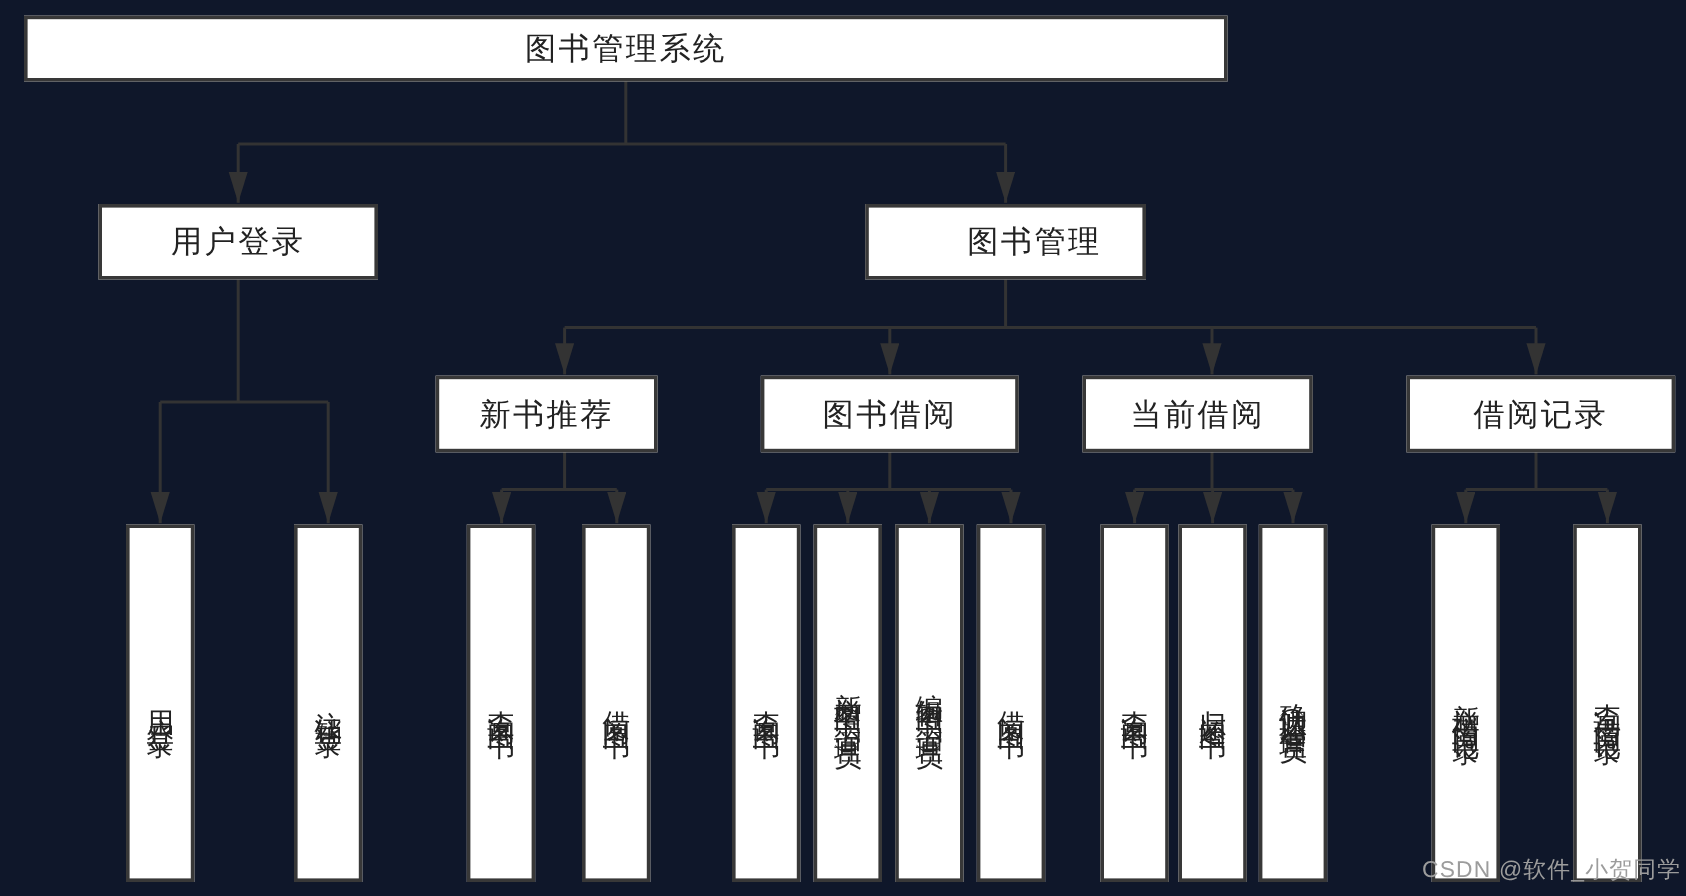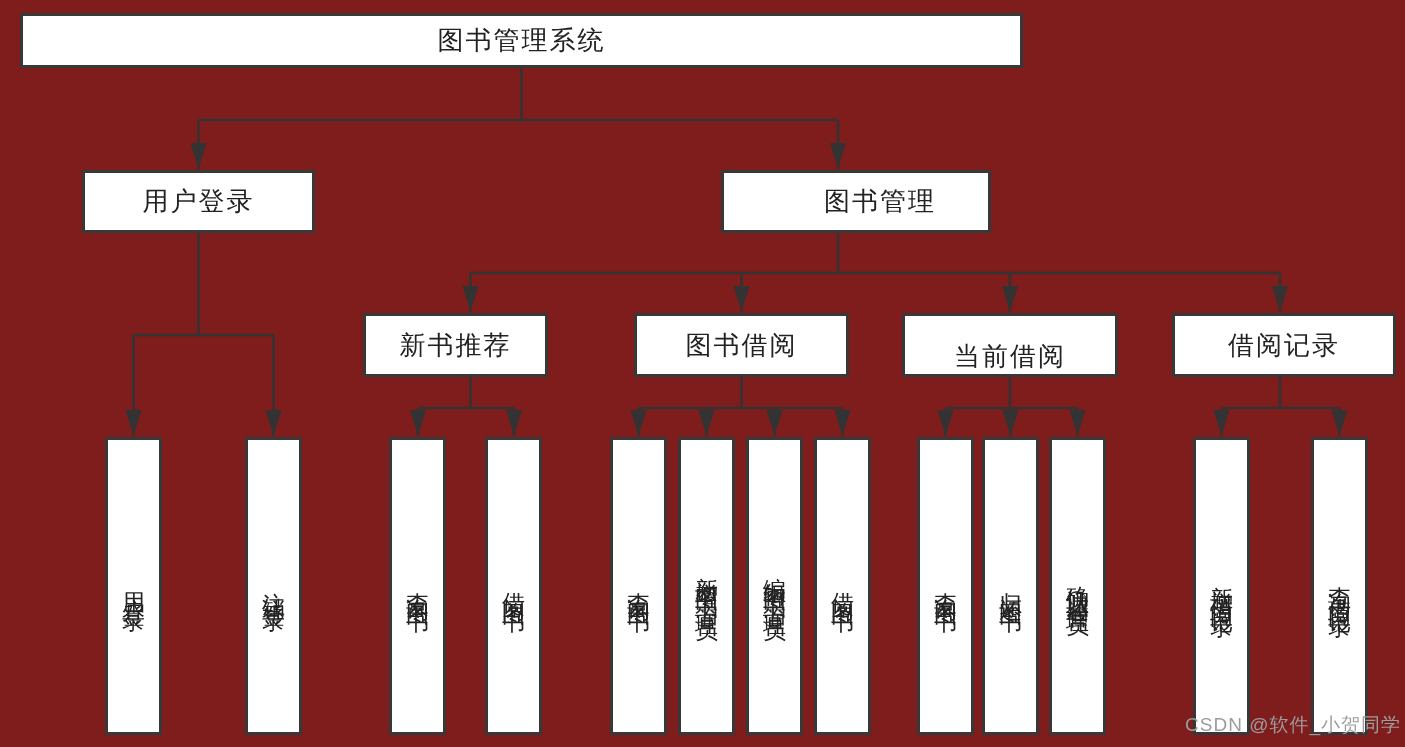--- a/index.html
+++ b/index.html
@@ -1,20 +1,20 @@
 <!DOCTYPE html>
 <html><head>
 <meta charset="utf-8">
 <style>
   html, body { margin: 0; padding: 0; background: #ffffff; }
   .stage {
     position: relative;
     width: 1405px;
     height: 747px;
-    background: #7f1d1d;
+    background: #0f172a;
     overflow: hidden;
     font-family: "Liberation Sans", sans-serif;
     color: #1f1f1f;
   }
   .wires {
     position: absolute;
     left: 0; top: 0;
     width: 1405px; height: 747px;
     pointer-events: none;
   }
@@ -105,31 +105,31 @@
     </g>
   </svg>
 
   <div class="node" style="left:20px; top:13px; width:1003px; height:55px;">
     <span class="h-label root-label">图书管理系统</span>
   </div>
 
   <div class="node" style="left:82px; top:170px; width:233px; height:63px;">
     <span class="h-label">用户登录</span>
   </div>
-  <div class="node" style="left:721px; top:170px; width:270px; height:63px;padding-left:48px;">
+  <div class="node" style="left:721px; top:170px; width:234px; height:63px;padding-left:48px;">
     <span class="h-label">图书管理</span>
   </div>
 
   <div class="node" style="left:363px; top:313px; width:185px; height:64px;">
     <span class="h-label">新书推荐</span>
   </div>
   <div class="node" style="left:634px; top:313px; width:215px; height:64px;align-items:center;">
     <span class="h-label">图书借阅</span>
   </div>
-  <div class="node" style="left:902px; top:313px; width:216px; height:64px;align-items:flex-end;">
+  <div class="node" style="left:902px; top:313px; width:192px; height:64px;">
     <span class="h-label">当前借阅</span>
   </div>
   <div class="node" style="left:1172px; top:313px; width:224px; height:64px;">
     <span class="h-label">借阅记录</span>
   </div>
 
   <div class="node" style="left:105px; top:437px; width:57px; height:298px;">
     <span class="v-label">用户登录</span>
   </div>
   <div class="node" style="left:245px; top:437px; width:57px; height:298px;">

